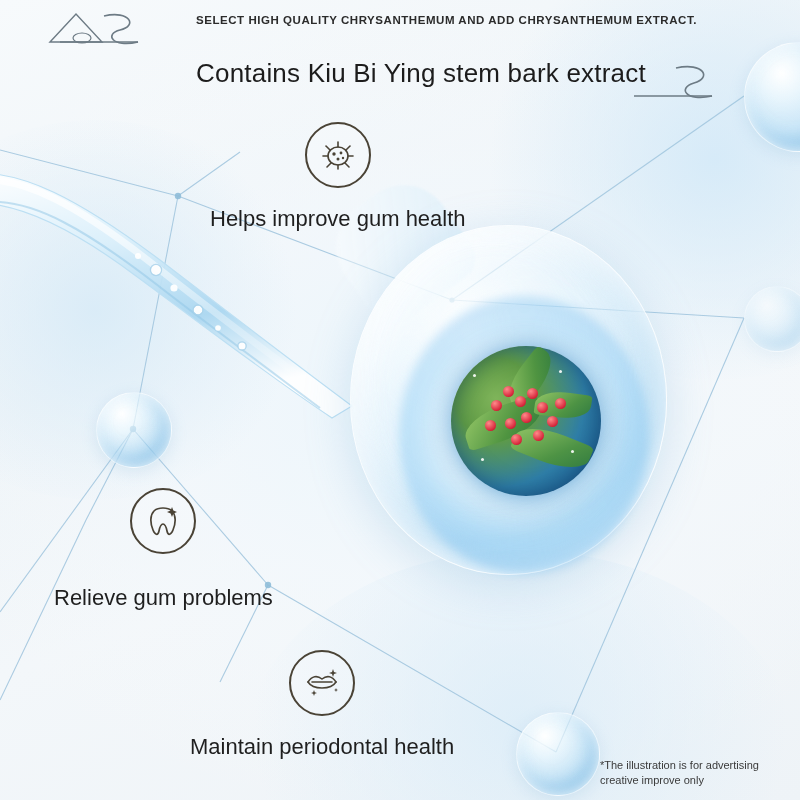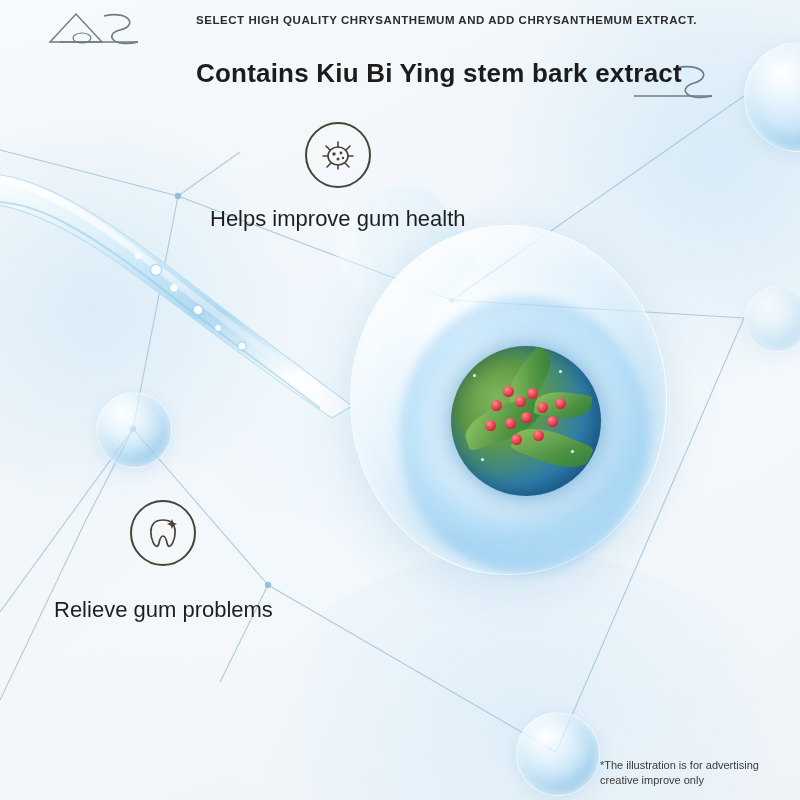--- a/index.html
+++ b/index.html
@@ -162,21 +162,21 @@
     letter-spacing: 0.55px;
     font-weight: 700;
     color: #2b2b2b;
     white-space: nowrap;
   }
   .headline {
     position: absolute;
     left: 196px;
     top: 58px;
     font-size: 26px;
-    font-weight: 700;
+    font-weight: 400;
     color: #1c1c1c;
     letter-spacing: 0.2px;
     white-space: nowrap;
     text-align: right;
   }
 
   .feature {
     position: absolute;
     display: flex;
     align-items: center;
@@ -194,21 +194,21 @@
     background: rgba(255,255,255,0.18);
     flex: 0 0 auto;
   }
   .feature .feature-text {
     font-size: 22px;
     color: #1f1f1f;
     font-weight: 400;
     white-space: nowrap;
   }
   .feature-1 { left: 210px; top: 122px; }
-  .feature-2 { left: 54px; top: 500px; gap: 31px; }
+  .feature-2 { left: 54px; top: 488px; gap: 31px; }
   .feature-3 { left: 190px; top: 650px; }
 
   .disclaimer {
     position: absolute;
     right: 10px;
     bottom: 12px;
     width: 190px;
     text-align: left;
     font-size: 11px;
     line-height: 1.35;
@@ -358,16 +358,33 @@
       <svg width="36" height="38" viewBox="0 0 36 38">
         <path d="M9 9 C 5 13, 5 21, 8 28 C 10 33, 13 34, 14 29 C 15 24, 16 22, 18 22
                  C 20 22, 21 24, 22 29 C 23 34, 26 33, 28 28 C 31 21, 31 13, 27 9
                  C 23 5, 13 5, 9 9 Z" fill="none" stroke="#4a4336" stroke-width="1.7" stroke-linejoin="round"></path>
         <path d="M27 5 L28.4 8.6 L32 10 L28.4 11.4 L27 15 L25.6 11.4 L22 10 L25.6 8.6 Z" fill="#4a4336"></path>
       </svg>
     </span>
     <span class="feature-text">Relieve gum problems</span>
   </div>
 
+  <div class="feature feature-3">
+    <span class="icon-circle">
+      <svg width="38" height="34" viewBox="0 0 38 34">
+        <g stroke="#4a4336" stroke-width="1.6" fill="none" stroke-linecap="round">
+          <path d="M5 16 C 9 10, 14 9, 19 13 C 24 9, 29 10, 33 16"></path>
+          <path d="M5 16 C 10 24, 28 24, 33 16"></path>
+          <path d="M9 16 L29 16"></path>
+        </g>
+        <g fill="#4a4336">
+          <path d="M30 3 L31 6 L34 7 L31 8 L30 11 L29 8 L26 7 L29 6 Z"></path>
+          <path d="M11 24 L11.8 26.2 L14 27 L11.8 27.8 L11 30 L10.2 27.8 L8 27 L10.2 26.2 Z"></path>
+          <path d="M33 22 L33.6 23.6 L35 24 L33.6 24.4 L33 26 L32.4 24.4 L31 24 L32.4 23.6 Z"></path>
+        </g>
+      </svg>
+    </span>
+    <span class="feature-text">Maintain periodontal health</span>
+  </div>
 
   <div class="disclaimer">*The illustration is for advertising creative improve only</div>
 
 </div>
 
 </body></html>

